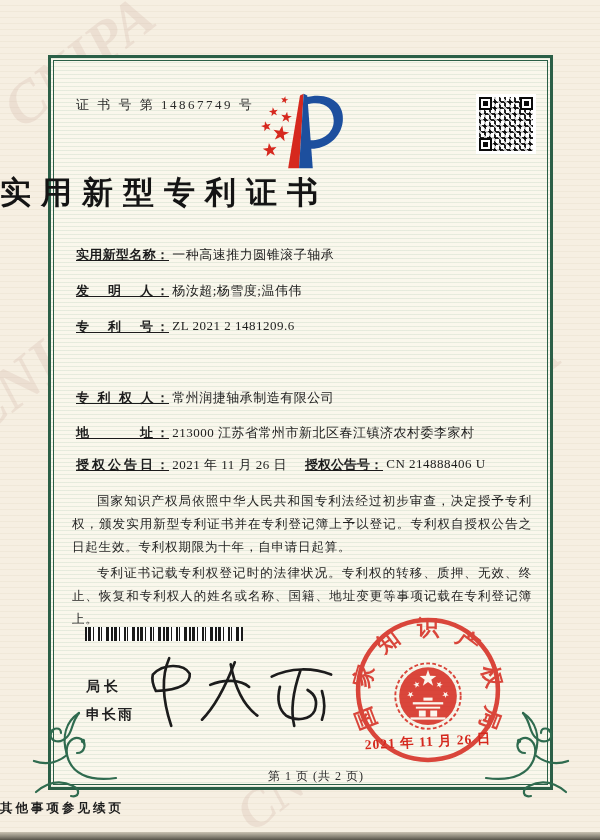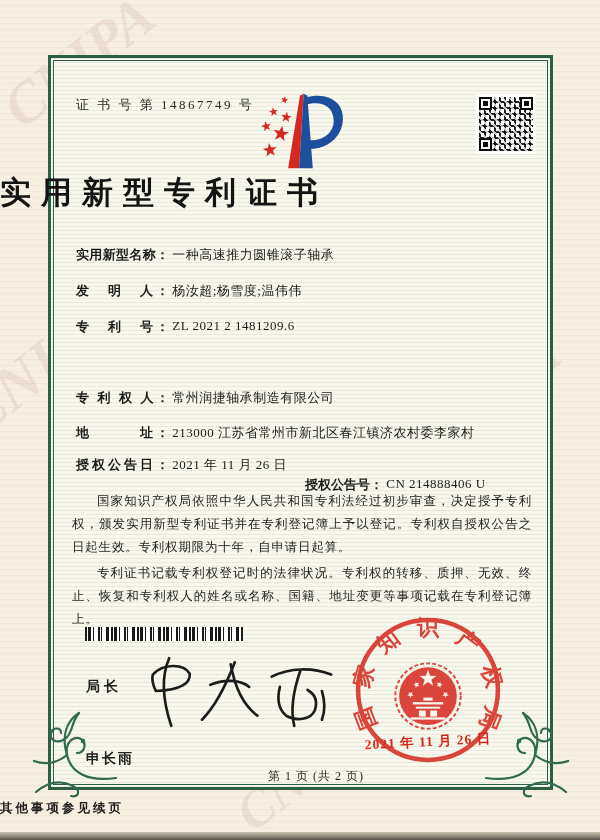--- a/index.html
+++ b/index.html
@@ -53,24 +53,24 @@
   .finder>div{position:absolute;inset:2px;background:#0a0a0a;}
   .finder.tl{left:0;top:0}.finder.tr{right:0;top:0}.finder.bl{left:0;bottom:0}
   .title{
     position:absolute;left:0;right:0;top:172px;text-align:left;
     font-size:31px;font-weight:700;letter-spacing:10px;color:#141414;
   }
   
   .row{position:absolute;left:76px;right:58px;font-size:13px;color:#1c1c1c;white-space:nowrap;}
   .lbl{
     display:inline-block;width:93px;font-weight:600;
-    text-align:justify;text-align-last:justify;vertical-align:top;
+    text-align:justify;text-align-last:justify;vertical-align:top;text-decoration:underline;
   }
   .val{letter-spacing:.5px;font-weight:500;}
-  .pair2{position:absolute;left:229px;top:0;margin-top:20px;}
+  .pair2{position:absolute;left:229px;top:0;}
   
   .body-text{
     position:absolute;left:68px;top:486px;width:468px;
     font-size:12.5px;line-height:1.82;letter-spacing:.8px;
     color:#1f1f1f;text-align:justify;
   }
   .body-text p{margin:4px;text-indent:2em;}
   
   .barcode{
     position:absolute;left:85px;top:627px;width:158px;height:14px;
@@ -84,21 +84,21 @@
   }
   
   .sig-title{
     position:absolute;left:86px;top:678px;
     font-family:"Liberation Sans","DejaVu Sans",sans-serif;
     font-size:14px;font-weight:700;letter-spacing:4px;color:#222;
   }
   .sig-name{
     position:absolute;left:86px;top:706px;
     font-family:"Liberation Sans","DejaVu Sans",sans-serif;
-    font-size:14px;font-weight:700;letter-spacing:2px;color:#222;margin-top:44px;
+    font-size:14px;font-weight:700;letter-spacing:2px;color:#222;
   }
   .sig-hand{position:absolute;left:138px;top:650px;width:210px;height:82px;}
   
   .seal{position:absolute;left:352px;top:614px;width:152px;height:152px;opacity:.85;}
   .seal-date{
     position:absolute;left:348px;top:733px;width:160px;text-align:center;
     font-size:13.5px;font-weight:700;color:#d5281d;letter-spacing:1px;
     transform:rotate(-3deg);
   }
   

